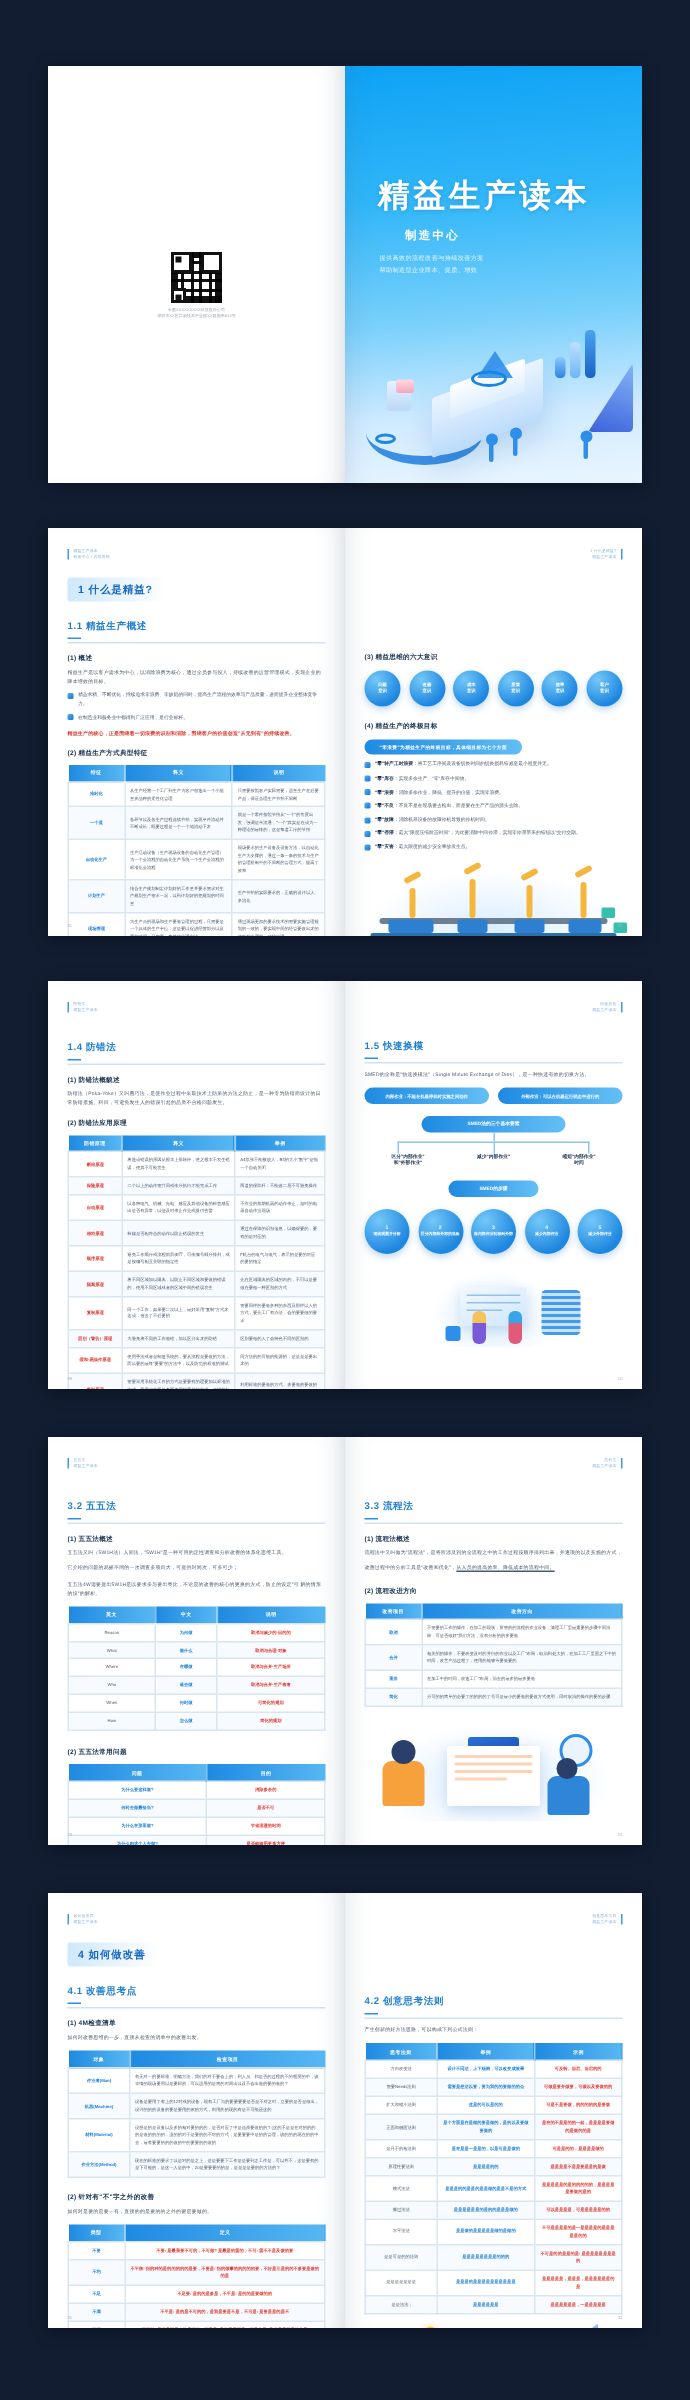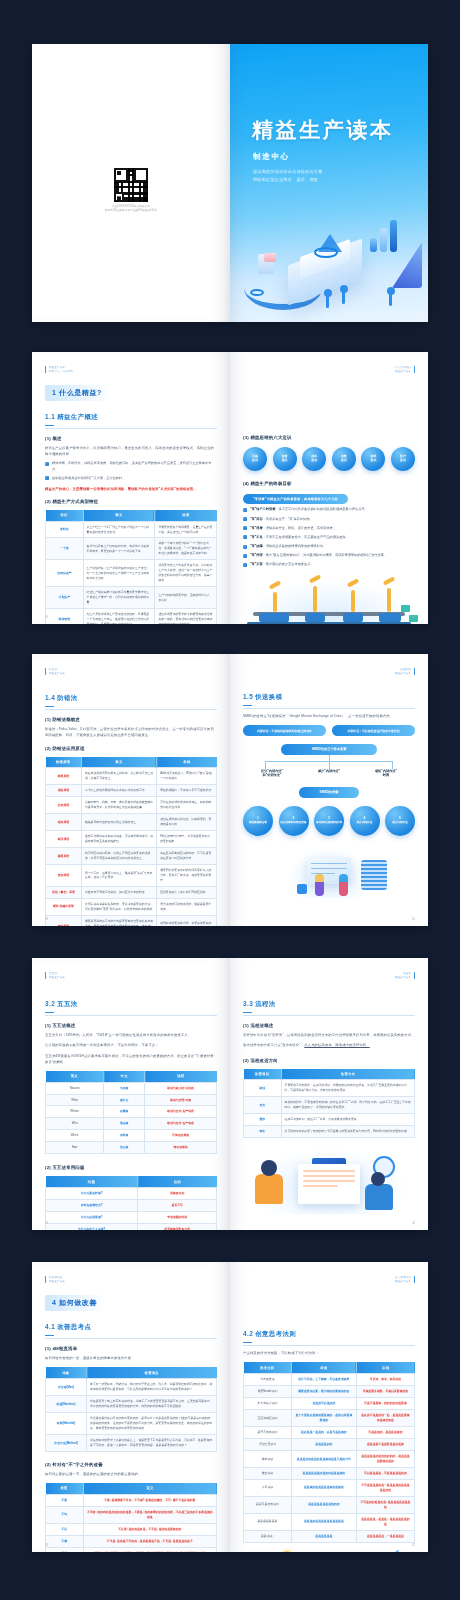--- a/index.html
+++ b/index.html
@@ -50,21 +50,21 @@
 
   .cover-front {
     background:linear-gradient(176deg,#0ea2f5 0%,#31b6f8 32%,#79d0fb 60%,#cfeaff 82%,#eaf6ff 100%);
   }
   .cover-title {
     position:absolute; left:22px; top:72px;
     font-size:21px; font-weight:700; color:#fff;
     letter-spacing:2.6px; text-shadow:0 1px 3px rgba(0,60,120,.22);
   }
   .cover-sub {
-    position:absolute; left:23px; top:108px;
+    position:absolute; left:40px; top:108px;
     font-size:7.6px; font-weight:700; color:#fff; letter-spacing:1.6px;text-align:right;
   }
   .cover-desc {
     position:absolute; left:23px; top:124px; width:120px;
     font-size:4.1px; line-height:1.95; color:rgba(255,255,255,.82); letter-spacing:.25px;
   }
   
   .iso { position:absolute; left:0; right:0; bottom:0; height:132px; }
   .iso .plinth {
     position:absolute; left:58px; bottom:30px; width:74px; height:40px;

